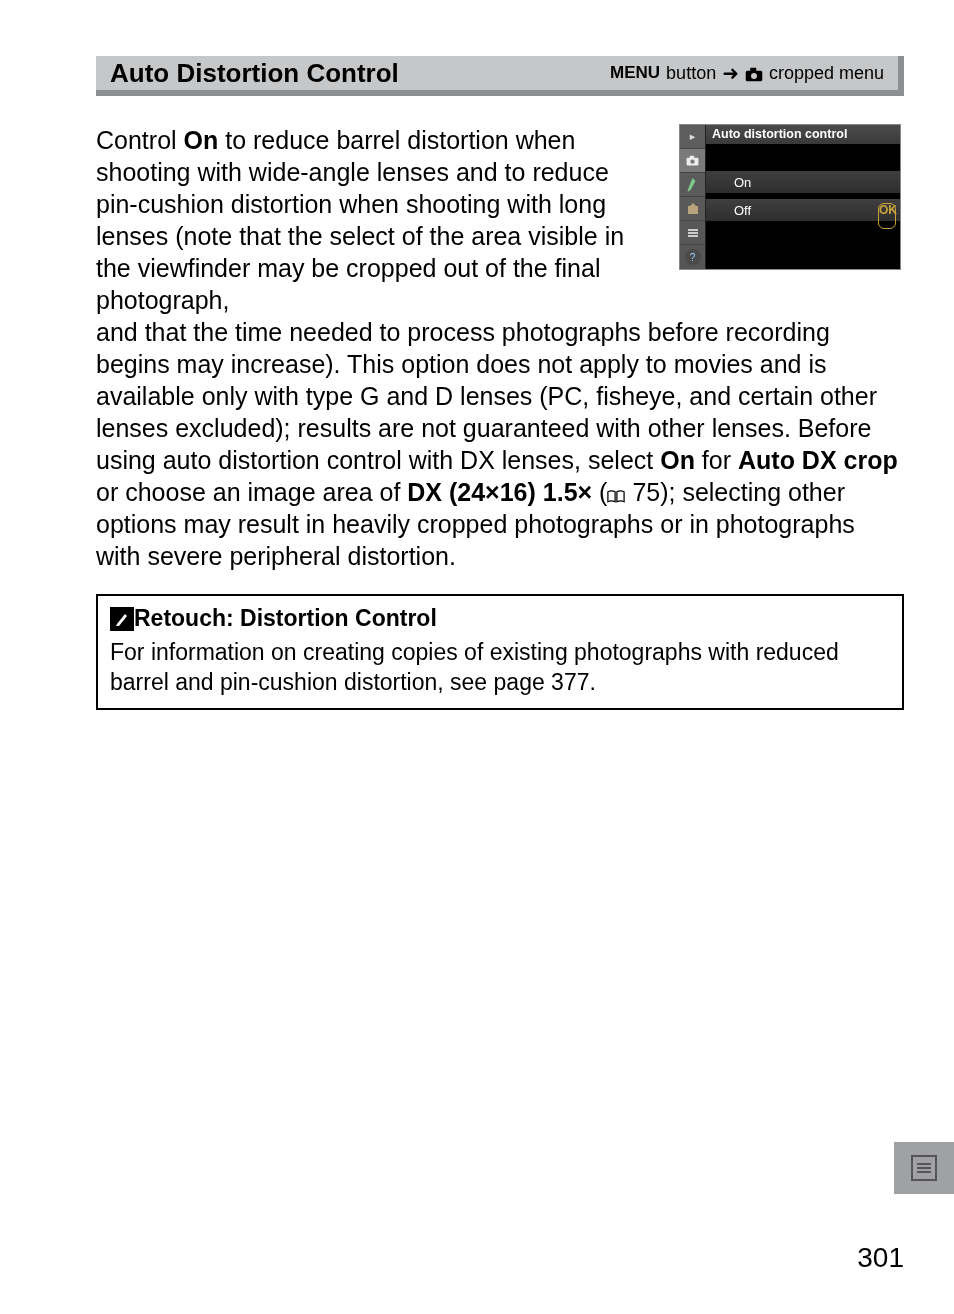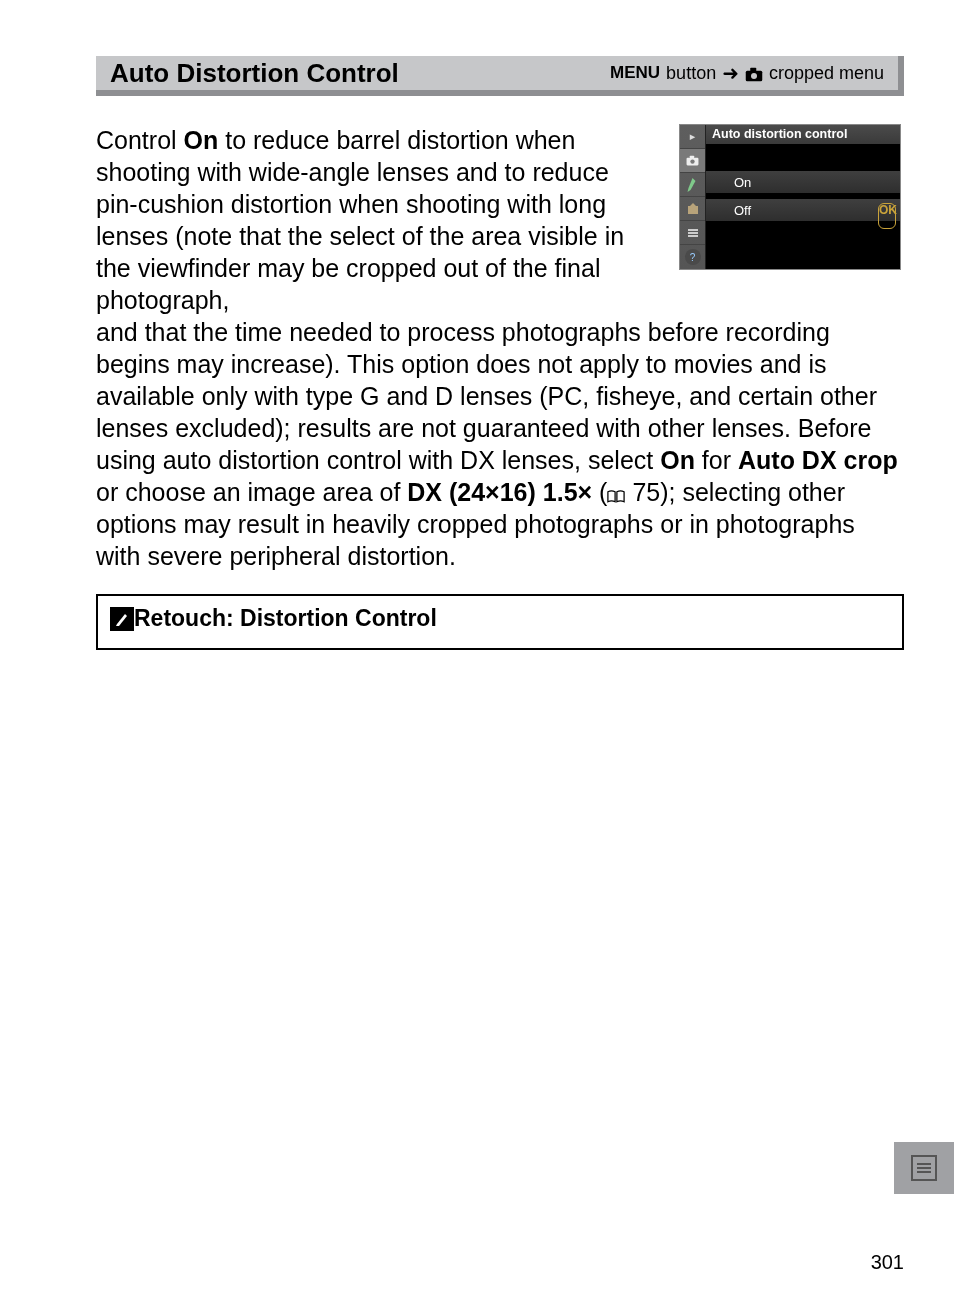--- a/index.html
+++ b/index.html
@@ -124,21 +124,21 @@
     border: 2px solid #555;
     display:flex; align-items:center; justify-content:center;
   }
   .side-tab-lines { width:14px; }
   .side-tab-lines div { height:2px; background:#555; margin:2.2px 0;}
   
   .page-num {
     position:absolute;
     right: 50px;
     bottom: 40px;
-    font-size: 20px;
+    font-size: 28px;
   }
 </style>
 </head>
 <body>
 
 <div class="page">
 
   <div class="header-bar">
     <div class="header-title">Auto Distortion Control</div>
     <div class="header-right">
@@ -216,20 +216,21 @@
 
   <div class="callout">
     <div class="callout-title-row">
       <span class="pencil-icon">
         <svg width="16" height="16" viewBox="0 0 16 16">
             <path d="M3 13 L11 3 L13 5 L5 15 L2 15 Z" fill="#fff"></path>
           </svg>
       </span>
       <span class="callout-title">Retouch: Distortion Control</span>
     </div>
+    <div>For information on creating copies of existing photographs with reduced barrel and pin-cushion distortion, see page 377.</div>
   </div>
 
   <div class="side-tab">
     <div class="side-tab-inner">
       <div class="side-tab-lines">
           <div></div>
           <div></div>
           <div></div>
         </div>
     </div>

